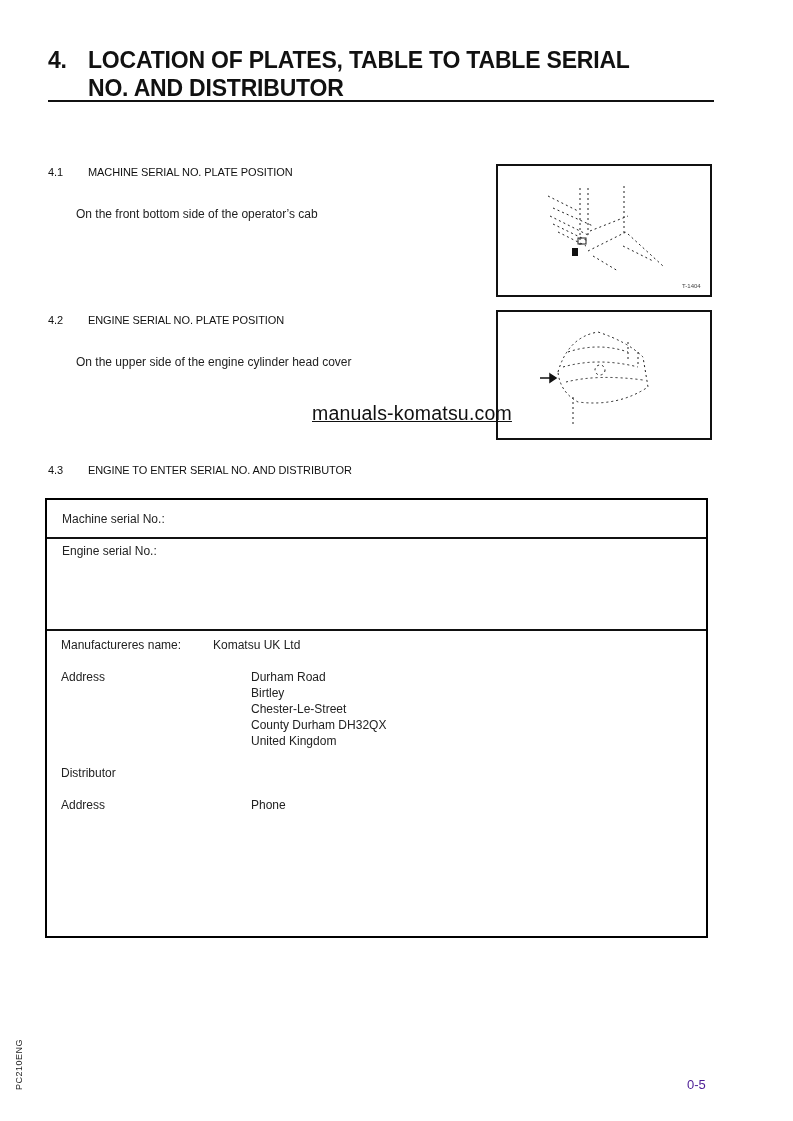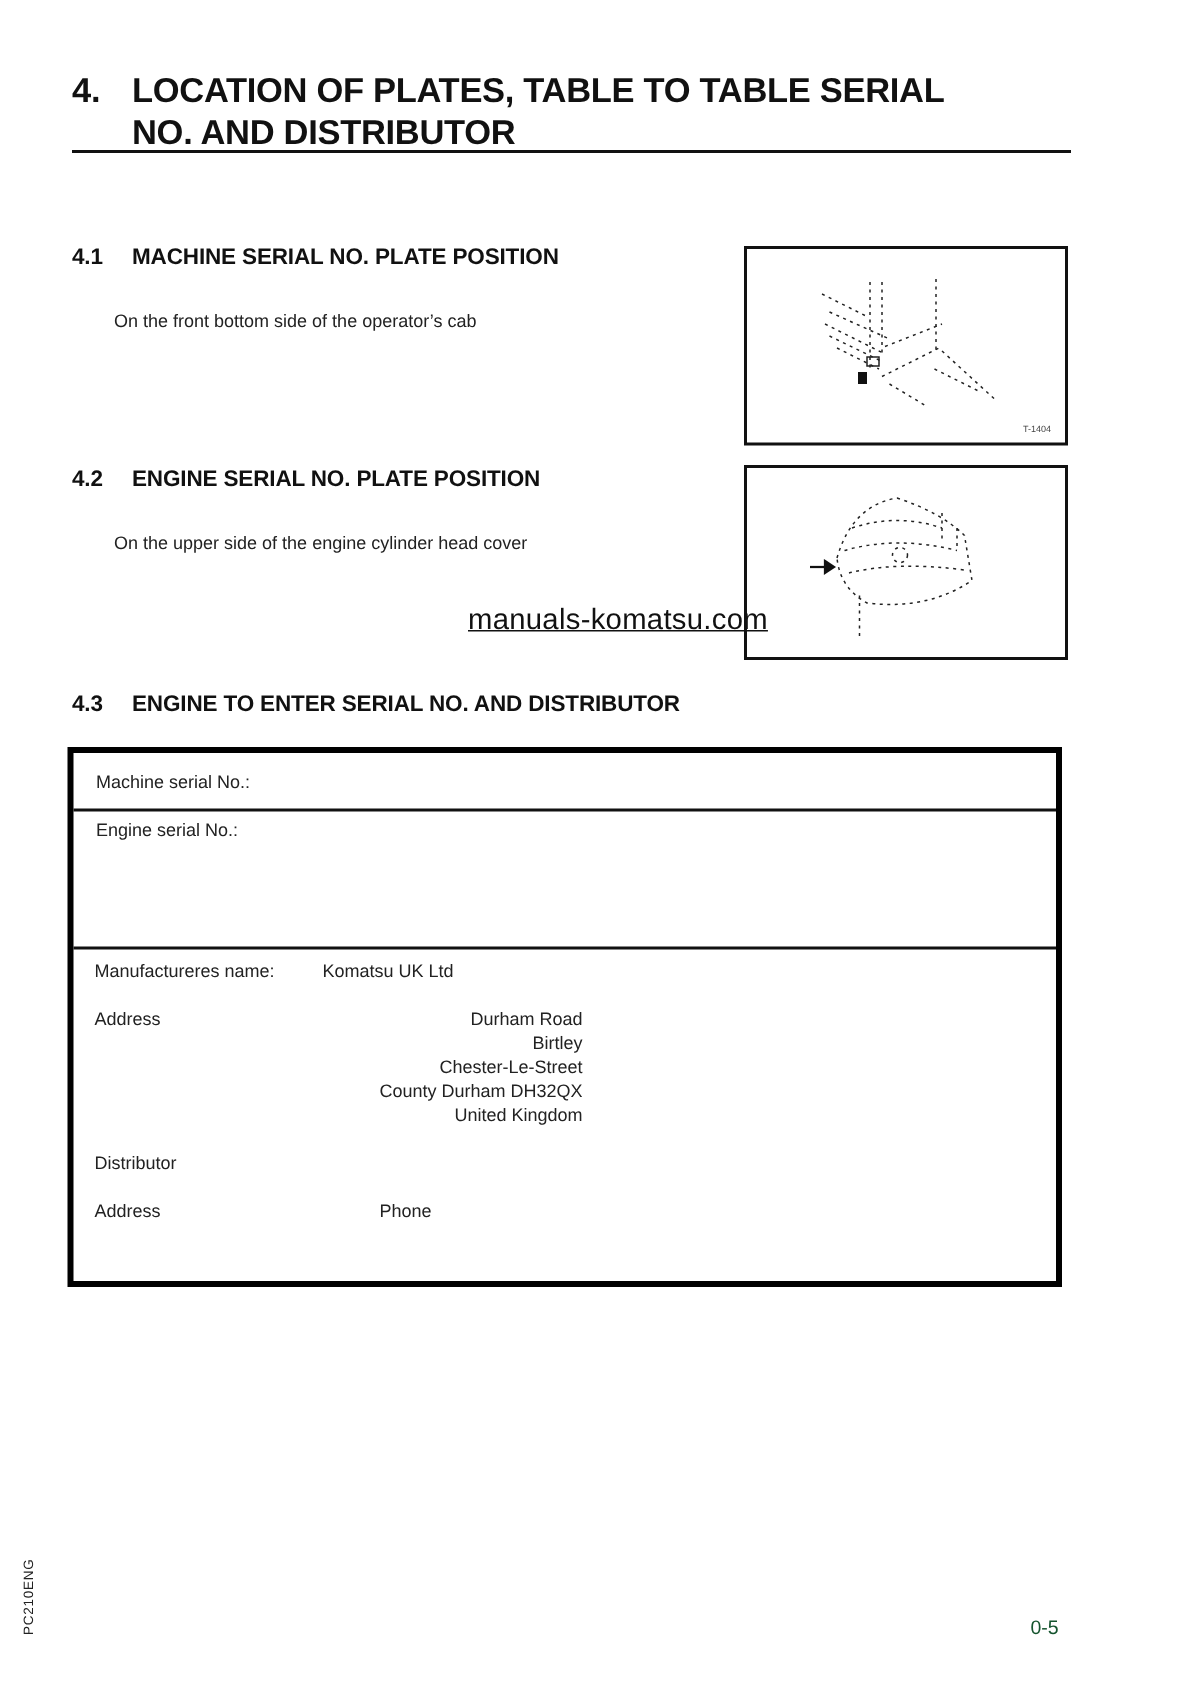--- a/index.html
+++ b/index.html
@@ -10,43 +10,43 @@
     .abs { position: absolute; }
     .main-title {
       left: 48px; top: 46px; width: 660px;
       font-family: "Liberation Sans", sans-serif; font-weight: bold;
       font-size: 23px; line-height: 28px; letter-spacing: -0.2px;
     }
     .main-title .num { display: inline-block; width: 40px; }
     .main-title .line2 { padding-left: 40px; }
     .title-rule { left: 48px; top: 100px; width: 666px; height: 2px; background: #111; }
     .sec-head {
-      font-weight: bold; font-size: 15px; line-height: 20px; letter-spacing: -0.1px;
+      font-weight: normal; font-size: 11px; line-height: 20px; letter-spacing: -0.1px;
     }
     .sec-head .snum { display: inline-block; width: 40px; }
     .sec-body { font-size: 12px; line-height: 15px; color: #222; }
     .figure {
       border: 2px solid #111; background: #fff; box-sizing: border-box;
     }
     .watermark {
       left: 312px; top: 402px; font-size: 19.5px; color: #111;
       font-family: "Liberation Sans", sans-serif; letter-spacing: 0.2px; text-decoration: underline;
     }
     .table-box {
-      left: 45px; top: 498px; width: 663px; height: 360px;
-      border: 4px solid #000000; box-sizing: border-box;
+      left: 45px; top: 498px; width: 663px; height: 440px;
+      border: 2px solid #000000; box-sizing: border-box;
     }
     .row-line { position: absolute; left: 0; right: 0; height: 1.5px; background: #111; }
     .cell-text { position: absolute; font-size: 12px; line-height: 16px; color: #222; }
     .footer-code {
       left: 8px; top: 1042px; width: 50px; height: 14px;
       font-size: 9px; color: #222; transform: rotate(-90deg); transform-origin: left top;
       top: 1090px; left: 14px; white-space: nowrap; letter-spacing: 0.5px;
     }
-    .page-num { left: 687px; top: 1077px; font-size: 13px; color: #14532d; }
+    .page-num { left: 687px; top: 1077px; font-size: 13px; color: #4c1d95; }
   </style>
 </head>
 <body>
 
 <div class="abs main-title">
   <div><span class="num">4.</span><span>LOCATION OF PLATES, TABLE TO TABLE SERIAL</span></div>
   <div class="line2">NO.  AND DISTRIBUTOR</div>
 </div>
 <div class="abs title-rule"></div>
 
@@ -115,21 +115,21 @@
   <div class="cell-text" style="left:15px; top:11px;">Machine serial No.:</div>
   <div class="cell-text" style="left:145px; top:11px; width:500px; height:16px;"></div>
 
   <div class="cell-text" style="left:15px; top:43px;">Engine serial No.:</div>
   <div class="cell-text" style="left:145px; top:43px; width:500px; height:70px;"></div>
 
   <div class="cell-text" style="left:14px; top:137px;">Manufactureres name:</div>
   <div class="cell-text" style="left:166px; top:137px;">Komatsu UK Ltd</div>
 
   <div class="cell-text" style="left:14px; top:169px;">Address</div>
-  <div class="cell-text" style="left:204px; top:169px;text-align:right;">
+  <div class="cell-text" style="left:204px; top:169px;">
     <div>Durham Road</div>
     <div>Birtley</div>
     <div>Chester-Le-Street</div>
     <div>County Durham DH32QX</div>
     <div>United Kingdom</div>
   </div>
 
   <div class="cell-text" style="left:14px; top:265px;">Distributor</div>
   <div class="cell-text" style="left:145px; top:265px; width:500px; height:16px;"></div>
 

